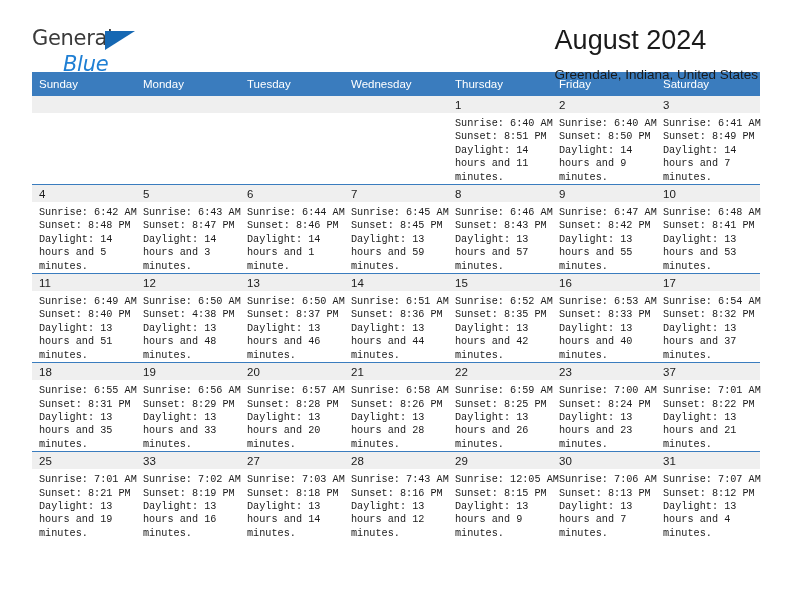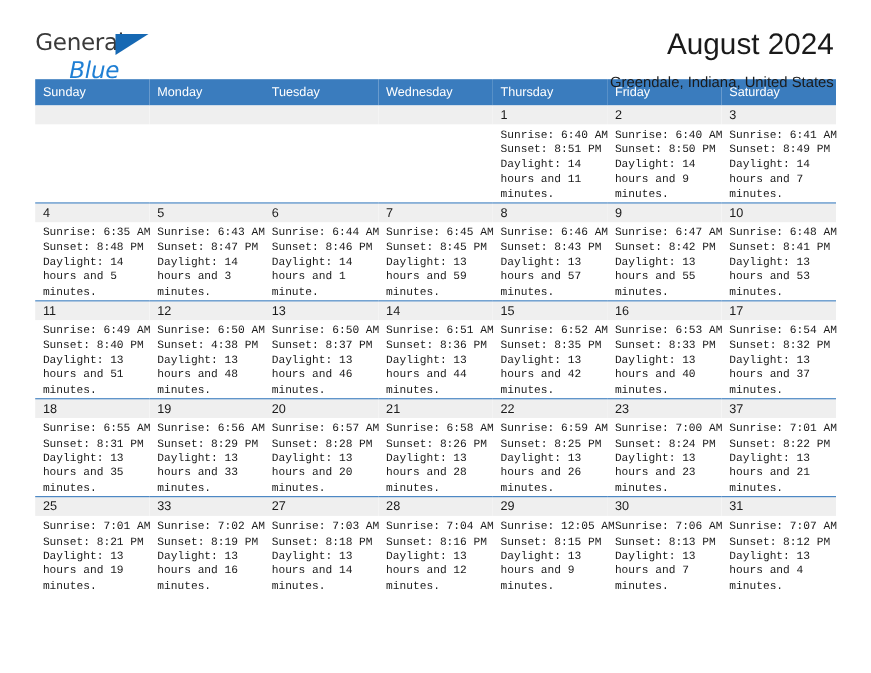--- a/index.html
+++ b/index.html
@@ -60,21 +60,21 @@
     position: absolute;
     left: 31px;
     top: 28px;
     font-size: 21px;
     letter-spacing: -0.3px;
     color: #1f7fd4;
     font-family: "DejaVu Sans", sans-serif;
     font-style: italic;
   }
   .title-block {
-    text-align: right;
+    text-align: left;
     padding-right: 2px;
   }
   .month-title {
     font-size: 27px;
     color: #1a1a1a;
     line-height: 1.05;
     font-weight: normal;
     margin: 0;
   }
   .location {
@@ -206,21 +206,21 @@
               <div>Sunrise: 6:41 AM</div>
               <div>Sunset: 8:49 PM</div>
               <div class="daylight">Daylight: 14 hours and 7 minutes.</div>
             </div>
           </td>
         </tr>
         <tr>
           <td>
             <div class="daynum-bar">4</div>
             <div class="cell-body">
-              <div>Sunrise: 6:35 AM</div>
+              <div>Sunrise: 6:42 AM</div>
               <div>Sunset: 8:48 PM</div>
               <div class="daylight">Daylight: 14 hours and 5 minutes.</div>
             </div>
           </td>
           <td>
             <div class="daynum-bar">5</div>
             <div class="cell-body">
               <div>Sunrise: 6:43 AM</div>
               <div>Sunset: 8:47 PM</div>
               <div class="daylight">Daylight: 14 hours and 3 minutes.</div>
@@ -404,21 +404,21 @@
             <div class="daynum-bar">27</div>
             <div class="cell-body">
               <div>Sunrise: 7:03 AM</div>
               <div>Sunset: 8:18 PM</div>
               <div class="daylight">Daylight: 13 hours and 14 minutes.</div>
             </div>
           </td>
           <td>
             <div class="daynum-bar">28</div>
             <div class="cell-body">
-              <div>Sunrise: 7:04 AM</div>
+              <div>Sunrise: 7:43 AM</div>
               <div>Sunset: 8:16 PM</div>
               <div class="daylight">Daylight: 13 hours and 12 minutes.</div>
             </div>
           </td>
           <td>
             <div class="daynum-bar">29</div>
             <div class="cell-body">
               <div>Sunrise: 12:05 AM</div>
               <div>Sunset: 8:15 PM</div>
               <div class="daylight">Daylight: 13 hours and 9 minutes.</div>

